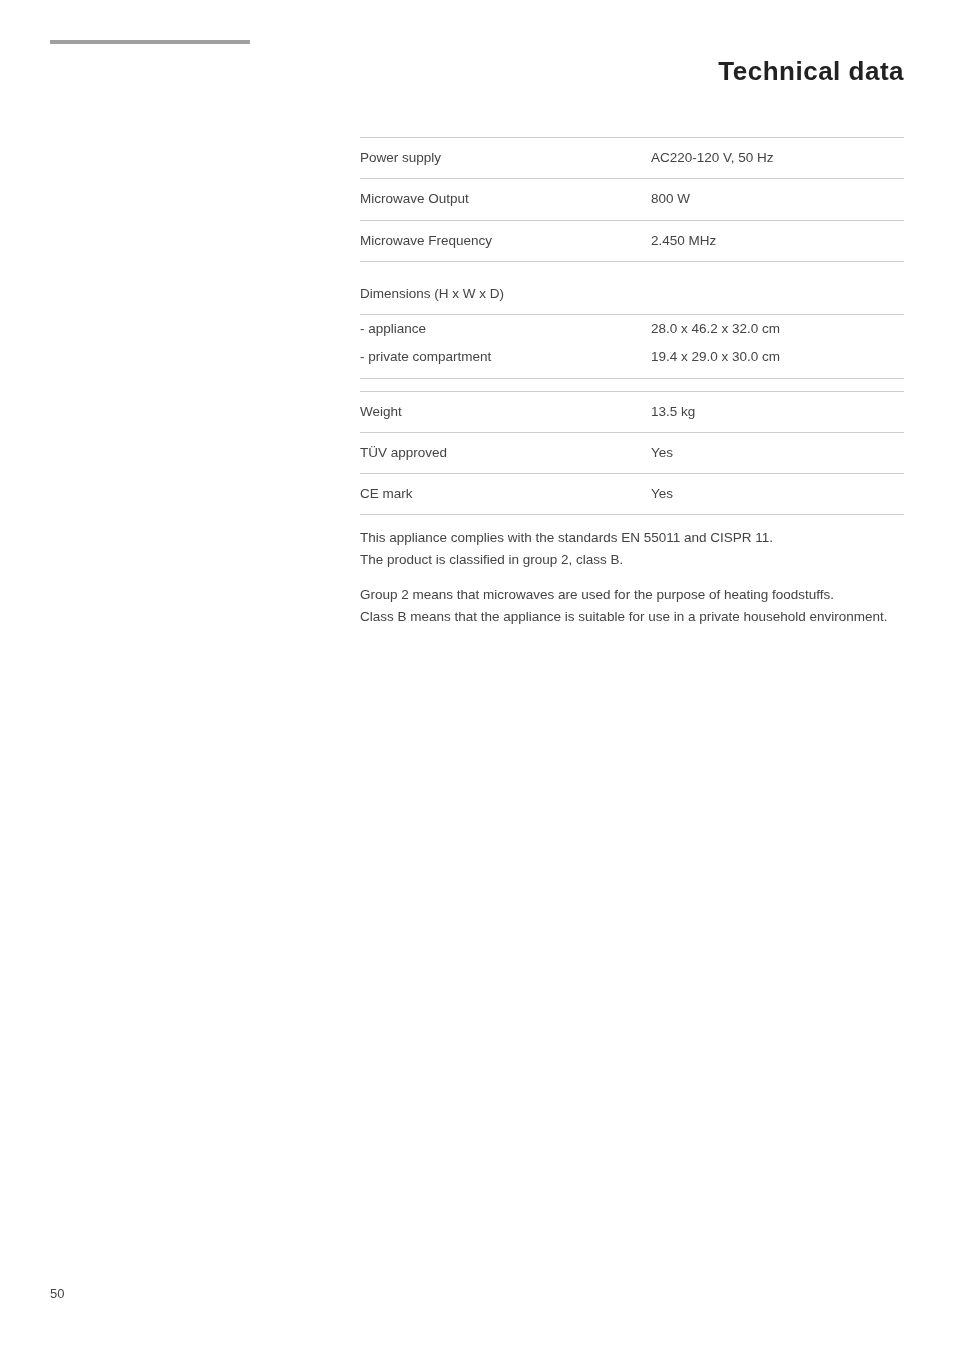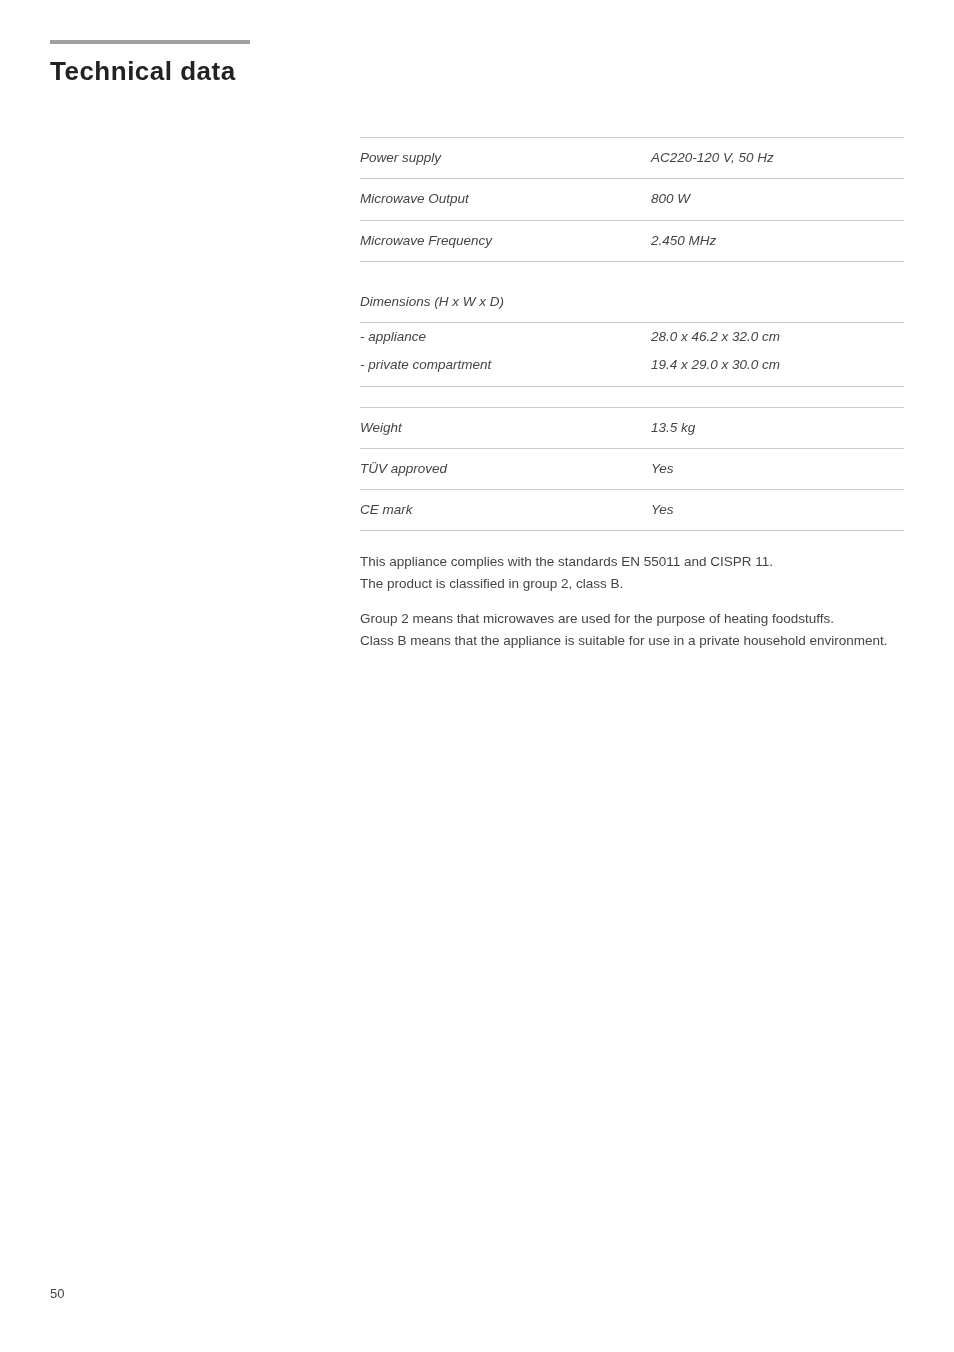--- a/index.html
+++ b/index.html
@@ -31,32 +31,32 @@
       background: #a0a0a0;
       margin-bottom: 12px;
     }
 
     .page-title {
       font-size: 26px;
       font-weight: bold;
       color: #222222;
       margin-bottom: 50px;
       letter-spacing: 0.5px;
+      text-align: right;
     }
 
     .content-area {
       margin-left: 310px;
       max-width: 580px;
     }
 
     .data-table {
       width: 100%;
       border-collapse: collapse;
-      margin-bottom: 20px;
-      font-style: italic;
+      margin-bottom: 12px;
     }
 
     .data-table td {
       padding: 10px 8px;
       vertical-align: top;
       font-size: 13.5px;
       color: #444444;
       line-height: 1.5;
     }
 

